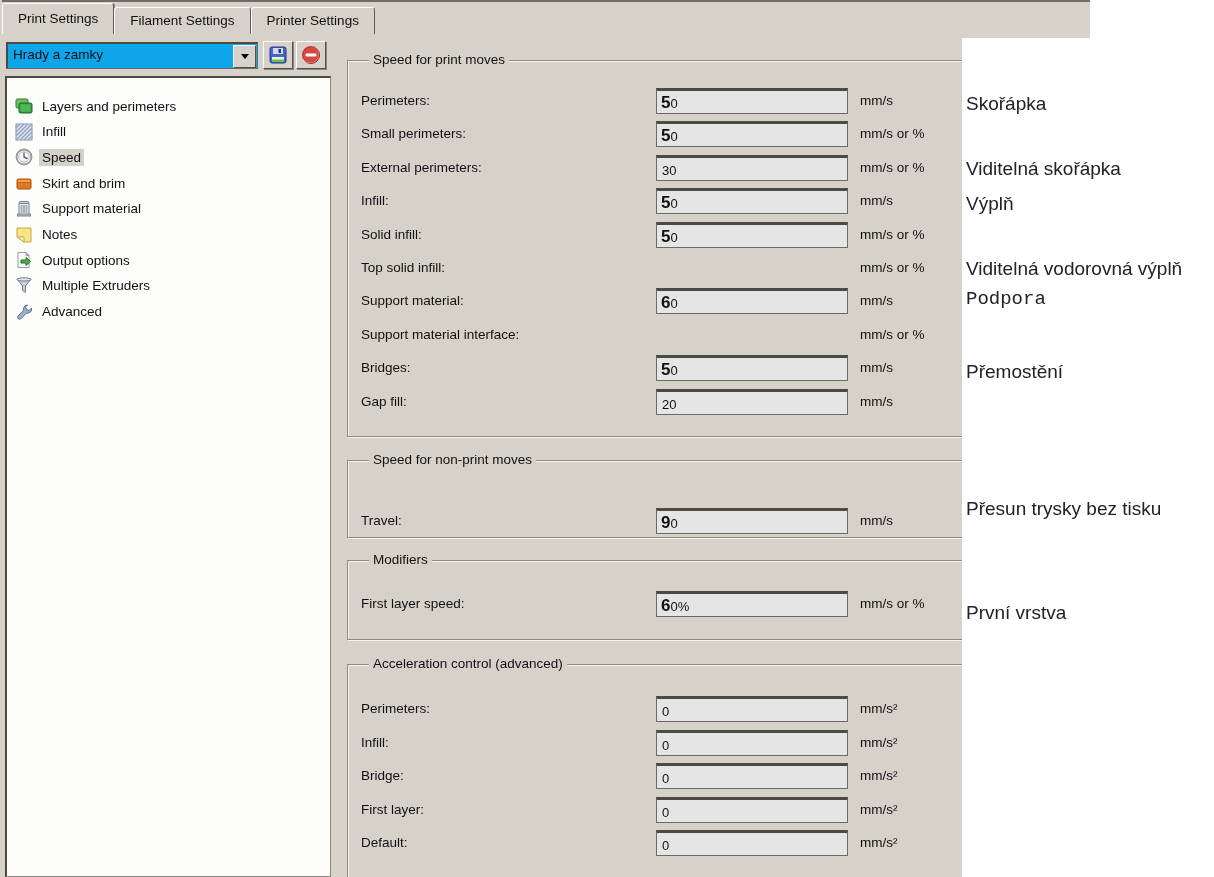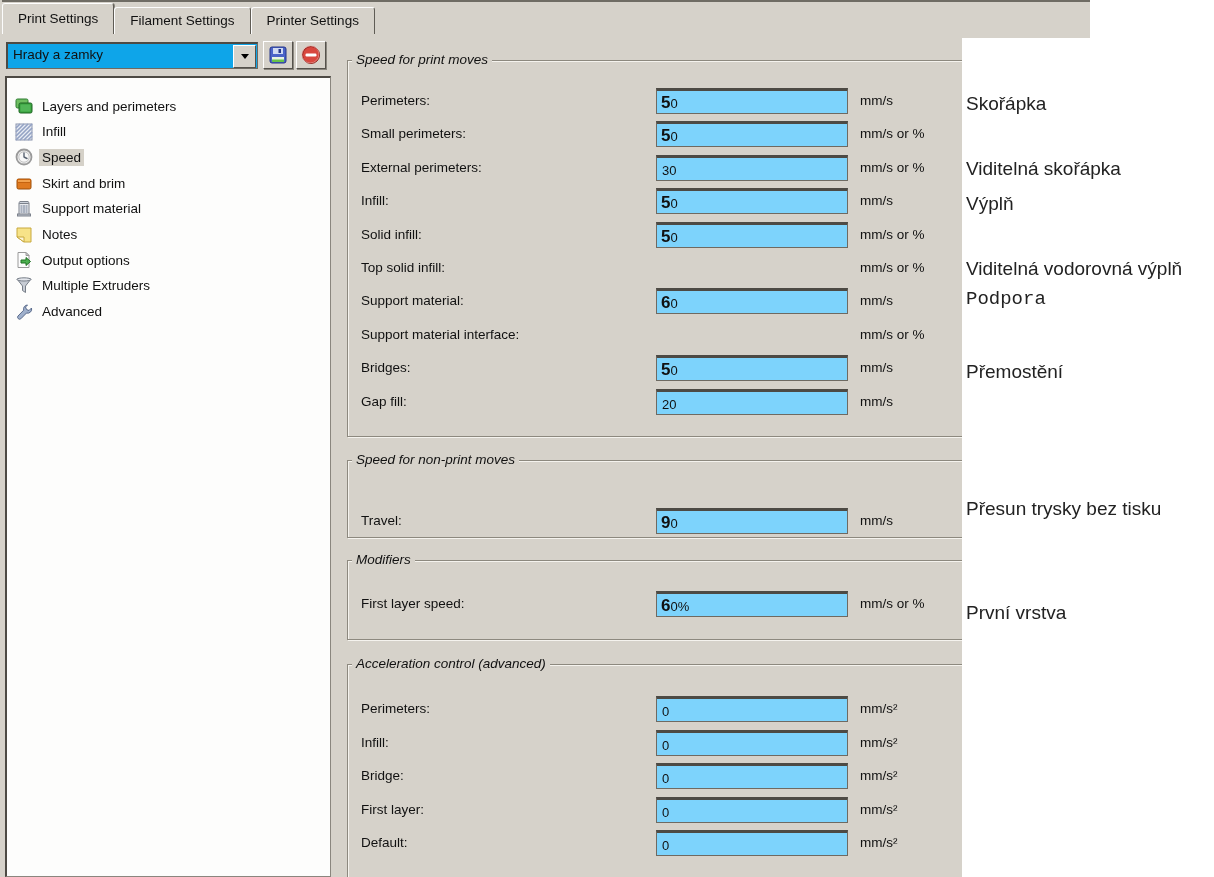--- a/index.html
+++ b/index.html
@@ -29,24 +29,24 @@
   
   .sidebar{position:absolute;left:5px;top:76px;width:326px;height:801px;background:#fdfdfc;
            border:1px solid #8a867e;border-top:2px solid #4d4a44;border-left:2px solid #4d4a44;box-sizing:border-box;}
   .tree-item{position:absolute;left:8px;display:flex;align-items:center;height:24px;cursor:default;}
   .tree-icon{width:18px;height:18px;margin-right:6px;flex:0 0 18px;}
   .tree-label{font-size:13.5px;padding:1px 3px;}
   .tree-item.selected .tree-label{background:#d5d1c8;}
   
   .groupbox{position:absolute;left:347px;width:700px;border:1px solid #8d897f;
             box-shadow:inset 1px 1px 0 #f5f3ee,1px 1px 0 #f5f3ee;box-sizing:border-box;}
-  .gtitle{position:absolute;left:4px;top:-9px;background:#d6d2ca;padding:0 4px;font-size:13.5px;font-style:italic;}
+  .gtitle{position:absolute;left:21px;top:-9px;background:#d6d2ca;padding:0 4px;font-size:13.5px;}
   .grow{position:absolute;left:0;width:100%;height:28px;}
   .glabel{position:absolute;left:13px;top:5px;font-size:13.5px;}
-  .tfield{position:absolute;left:308px;top:0;width:192px;height:26px;background:#7dd3fc;
+  .tfield{position:absolute;left:308px;top:0;width:192px;height:26px;background:#e5e5e5;
           border:1px solid #6e6a62;border-top:3px solid #4d4a44;box-sizing:border-box;
           font-size:13px;padding:3px 0 0 4px;white-space:nowrap;}
   .ov{font-weight:bold;font-size:17px;letter-spacing:-1px;padding-right:1px;line-height:1;}
   .gunit{position:absolute;left:512px;top:5px;font-size:13.5px;}
   
   .annotation{position:absolute;left:966px;font-size:19px;color:#222;white-space:nowrap;}
   svg{display:block;}
 </style>
 </head>
 <body>

